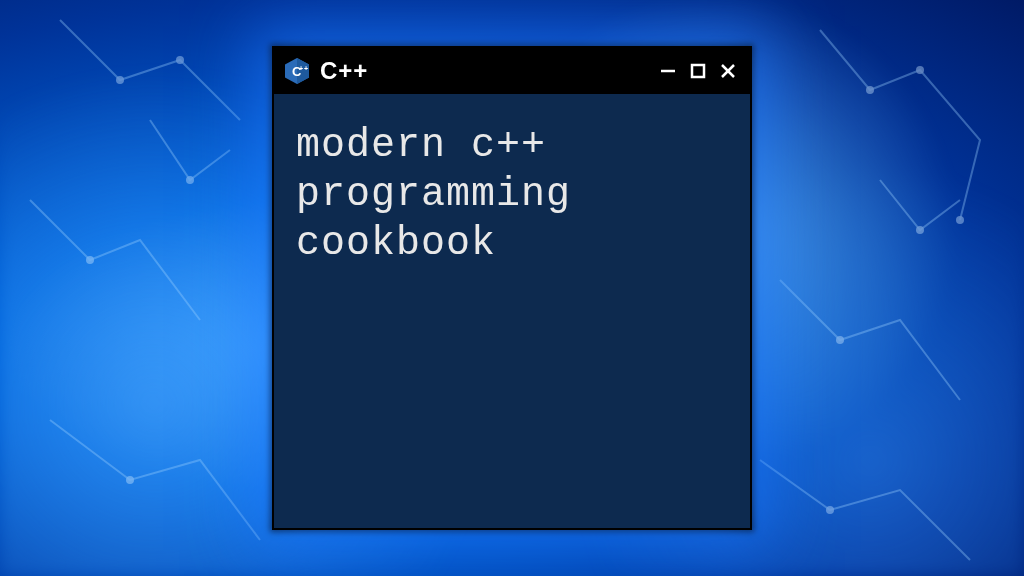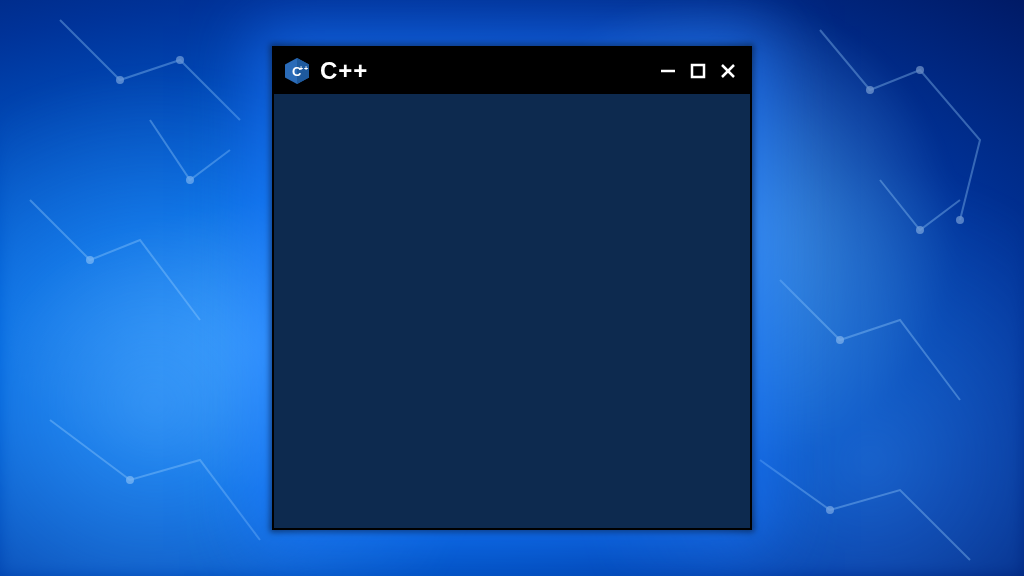--- a/index.html
+++ b/index.html
@@ -155,13 +155,16 @@
           </svg>
       </div>
       <div class="win-btn">
         <svg width="18" height="18" viewBox="0 0 18 18">
           <line x1="3" y1="3" x2="15" y2="15" stroke="#fff" stroke-width="2.5"></line>
           <line x1="15" y1="3" x2="3" y2="15" stroke="#fff" stroke-width="2.5"></line>
         </svg>
       </div>
     </div>
   </div>
+  <div class="content">modern c++
+programming
+cookbook</div>
 </div>
 
 </body></html>

